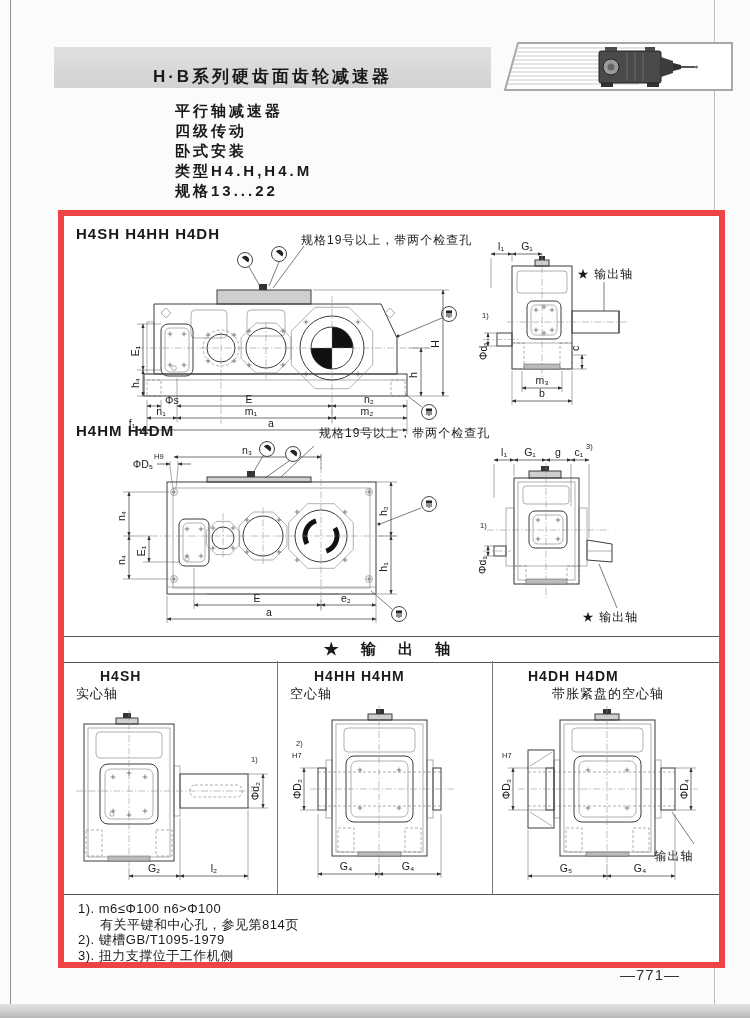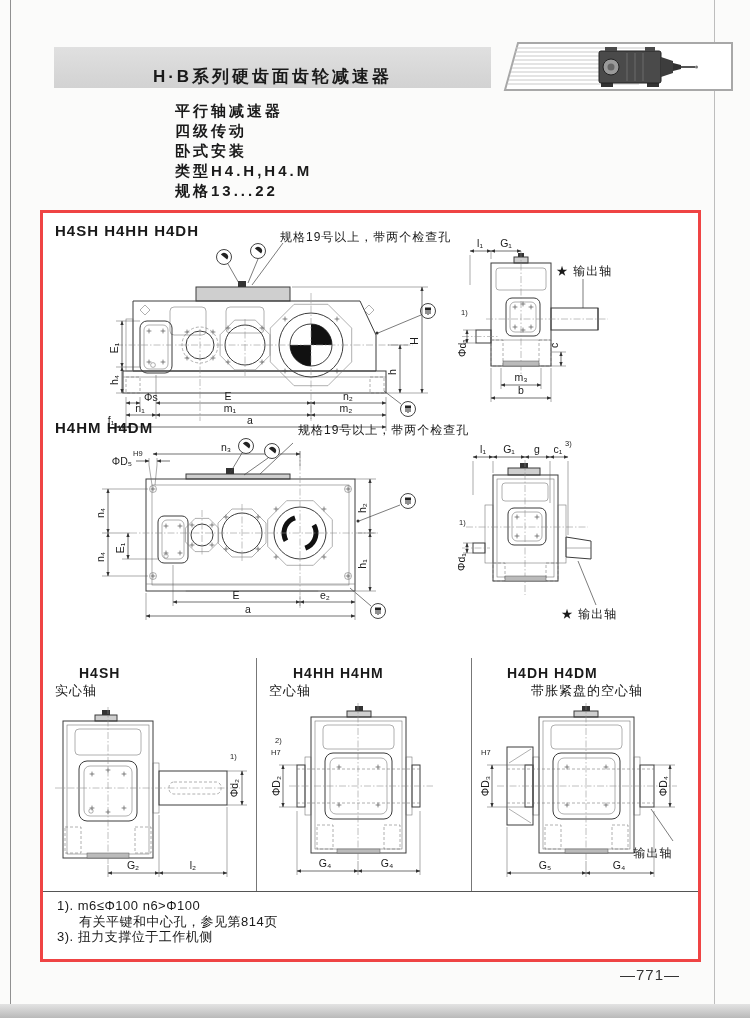--- a/index.html
+++ b/index.html
@@ -13,21 +13,21 @@
   .edgeR{left:714px;top:0;width:1px;height:1004px;background:#bdbdbd;}
   .edgeB{left:0;top:1004px;width:750px;height:14px;background:linear-gradient(#e3e3e3,#b9b9b9);}
   
   .hdrband{left:54px;top:47px;width:437px;height:41px;background:linear-gradient(#e0e0e0,#d2d2d2);
     display:flex;align-items:flex-end;justify-content:center;}
   .hdrband span{font-size:17px;font-weight:bold;letter-spacing:3px;}
   .hdrgfx{left:499px;top:41px;width:240px;height:52px;}
   
   .intro{left:175px;top:101px;font-size:15px;font-weight:bold;letter-spacing:3px;line-height:20px;}
   
-  .panel{left:40px;top:210px;width:655px;height:746px;border:3px solid #ef4444;background:#fff;}
+  .panel{left:58px;top:210px;width:655px;height:746px;border:6px solid #ef4444;background:#fff;}
   .sectitle{font-size:15px;font-weight:bold;letter-spacing:1px;}
   .secnote{font-size:12px;letter-spacing:1px;}
   .band{left:0;top:420px;width:655px;height:25px;border-top:1px solid #555;border-bottom:1px solid #555;
     display:flex;align-items:center;justify-content:center;}
   .band span{font-size:15px;font-weight:bold;letter-spacing:9px;}
   .colsep{top:445px;width:1px;height:233px;background:#777;}
   .colmodels{font-size:14px;font-weight:bold;letter-spacing:1px;margin-left:24px;}
   .coldesc{font-size:13px;letter-spacing:1px;}
   .foot{left:0;top:678px;width:655px;height:67px;border-top:1px solid #555;padding:6px 0 0 14px;box-sizing:border-box;}
   .foot div{font-size:13px;line-height:15.5px;letter-spacing:.5px;}
@@ -445,20 +445,23 @@
     <line x1="92" y1="22" x2="110" y2="22" class="dim" marker-start="url(#ar)" marker-end="url(#ar)"></line>
     <text class="dt" x="100" y="18" text-anchor="middle">c₁</text>
     <text class="sup" x="107" y="11">3)</text>
 
     <line x1="35" y1="128" x2="100" y2="128" class="thin"></line>
     <rect x="35" y="128" width="12" height="18" class="dsh"></rect>
     <rect x="88" y="128" width="12" height="18" class="dsh"></rect>
     <rect x="47" y="141" width="41" height="5" fill="#bbb" stroke="#555" stroke-width=".5"></rect>
   </svg>
 
+  <div class="abs band">
+    <span>★ 输 出 轴</span>
+  </div>
 
   <div class="abs colsep" style="left:213px;"></div>
   <div class="abs colsep" style="left:428px;"></div>
 
   <div class="abs colmodels" style="left:12px;top:452px;">H4SH</div>
   <div class="abs coldesc" style="left:12px;top:469px;">实心轴</div>
   <div class="abs colmodels" style="left:226px;top:452px;">H4HH H4HM</div>
   <div class="abs coldesc" style="left:226px;top:469px;">空心轴</div>
   <div class="abs colmodels" style="left:440px;top:452px;">H4DH H4DM</div>
   <div class="abs coldesc" style="left:440px;top:469px;margin-left:48px;">带胀紧盘的空心轴</div>
@@ -592,17 +595,18 @@
     <line x1="109" y1="158" x2="109" y2="174" class="ext"></line>
     <line x1="30" y1="170" x2="109" y2="170" class="dim" marker-start="url(#ar)" marker-end="url(#ar)"></line>
     <text class="dt" x="68" y="166" text-anchor="middle">G₅</text>
     <line x1="109" y1="170" x2="177" y2="170" class="dim" marker-start="url(#ar)" marker-end="url(#ar)"></line>
     <text class="dt" x="142" y="166" text-anchor="middle">G₄</text>
   </svg>
 
   <div class="abs foot">
     <div>1). m6≤Φ100  n6&gt;Φ100</div>
     <div class="ind">有关平键和中心孔，参见第814页</div>
+    <div>2). 键槽GB/T1095-1979</div>
     <div>3). 扭力支撑位于工作机侧</div>
   </div>
 </div>
 
 <div class="abs pageno">—771—</div>
 
 </body></html>

